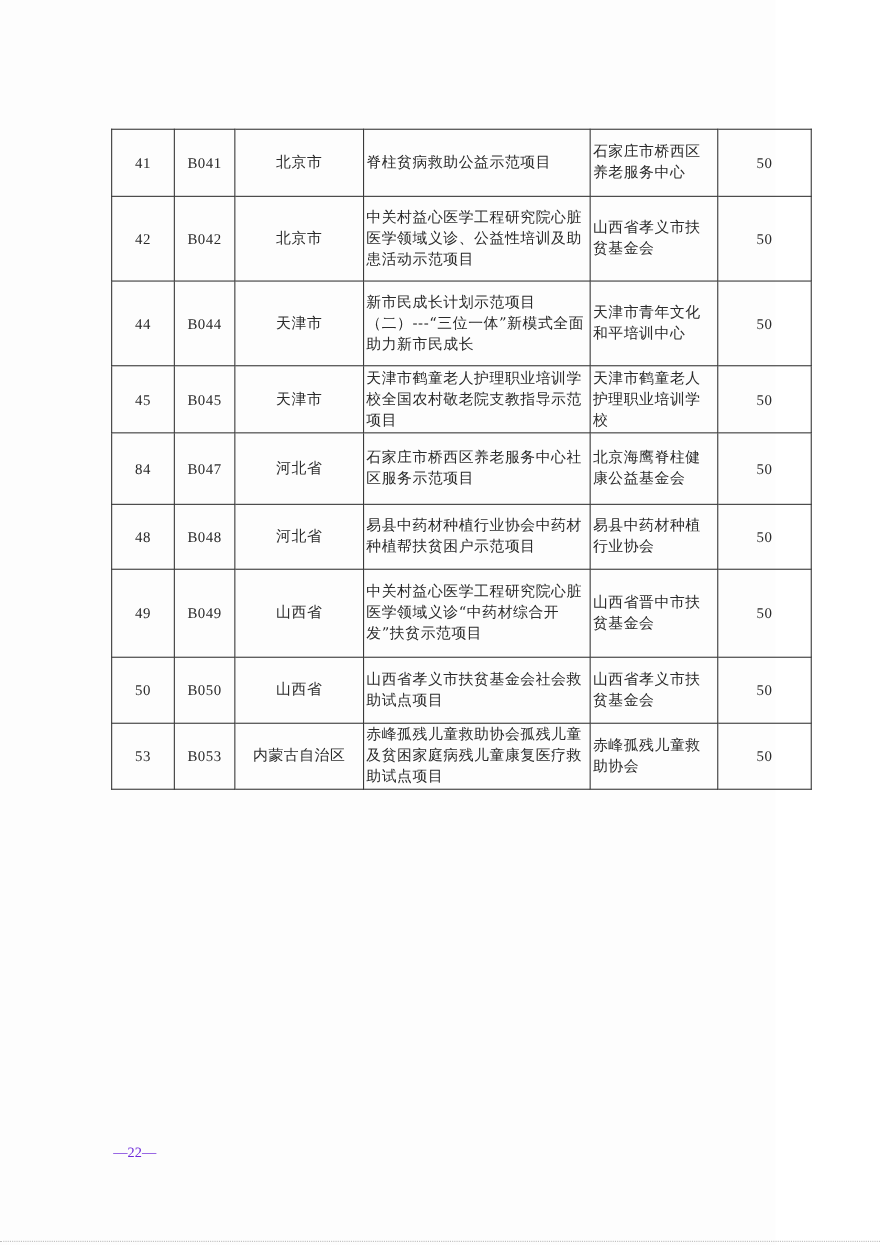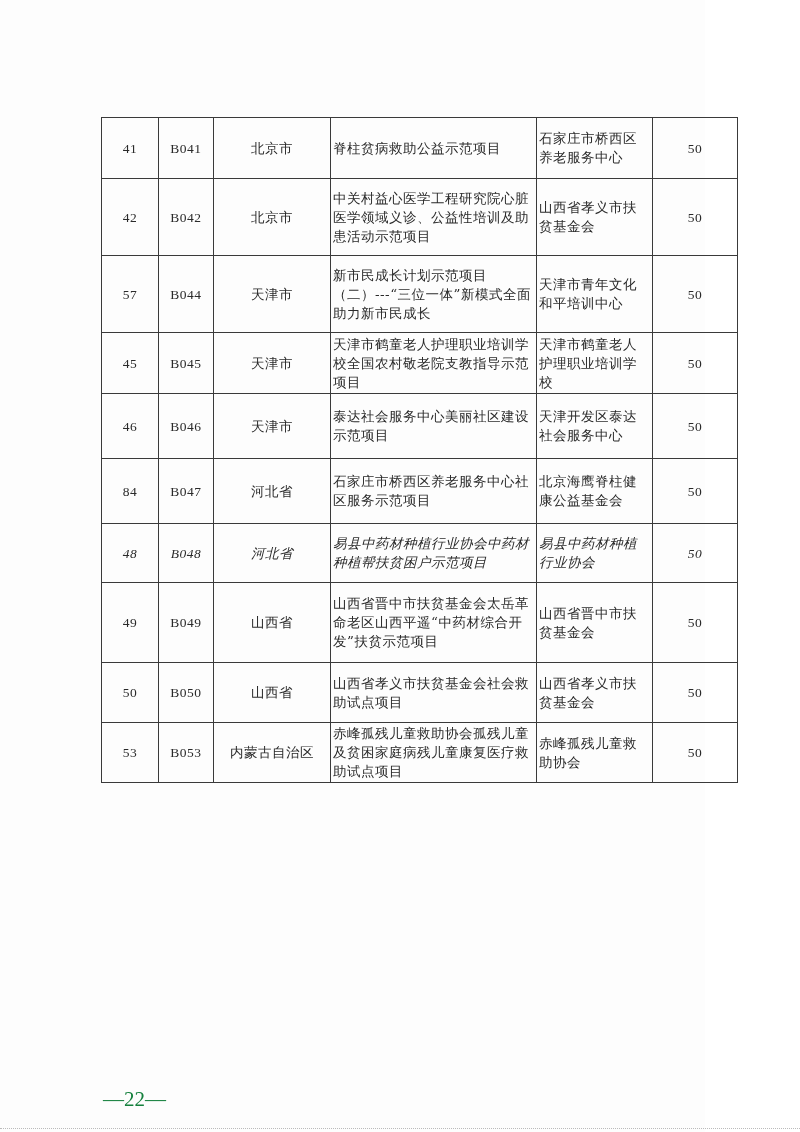--- a/index.html
+++ b/index.html
@@ -20,21 +20,21 @@
     font-size: 13.5px;
     line-height: 19px;
     vertical-align: middle;
     letter-spacing: 0.5px;
   }
   td.c-idx, td.c-code, td.c-amt { text-align: center; font-family: "Liberation Serif", serif; font-size: 13px; }
   td.c-region { text-align: center; padding-left: 3px; }
   td.c-proj, td.c-org { text-align: left; padding-left: 3px; }
   .page-num {
     position: absolute; left: 103px; top: 1040px;
-    font-family: "Liberation Serif", serif; font-size: 21px; color: #15803d; margin-top: 47px;
+    font-family: "Liberation Serif", serif; font-size: 13px; color: #6d28d9;
   }
   .bottom-rule {
     position: absolute; left: 0; top: 1128px; width: 800px; height: 1px;
     border-top: 1px dotted #bbb;
   }
 </style>
 </head>
 <body>
 
 <div class="page">
@@ -58,64 +58,56 @@
         </tr>
         <tr style="height: 77px;">
           <td class="c-idx">42</td>
           <td class="c-code">B042</td>
           <td class="c-region">北京市</td>
           <td class="c-proj">中关村益心医学工程研究院心脏医学领域义诊、公益性培训及助患活动示范项目</td>
           <td class="c-org">山西省孝义市扶贫基金会</td>
           <td class="c-amt">50</td>
         </tr>
         <tr style="height: 77px;">
-          <td class="c-idx">57</td>
+          <td class="c-idx">44</td>
           <td class="c-code">B044</td>
           <td class="c-region">天津市</td>
           <td class="c-proj">新市民成长计划示范项目（二）---“三位一体”新模式全面助力新市民成长</td>
           <td class="c-org">天津市青年文化和平培训中心</td>
           <td class="c-amt">50</td>
         </tr>
         <tr style="height: 61px;">
           <td class="c-idx">45</td>
           <td class="c-code">B045</td>
           <td class="c-region">天津市</td>
           <td class="c-proj">天津市鹤童老人护理职业培训学校全国农村敬老院支教指导示范项目</td>
           <td class="c-org">天津市鹤童老人护理职业培训学校</td>
           <td class="c-amt">50</td>
         </tr>
         <tr style="height: 65px;">
-          <td class="c-idx">46</td>
-          <td class="c-code">B046</td>
-          <td class="c-region">天津市</td>
-          <td class="c-proj">泰达社会服务中心美丽社区建设示范项目</td>
-          <td class="c-org">天津开发区泰达社会服务中心</td>
-          <td class="c-amt">50</td>
-        </tr>
-        <tr style="height: 65px;">
           <td class="c-idx">84</td>
           <td class="c-code">B047</td>
           <td class="c-region">河北省</td>
           <td class="c-proj">石家庄市桥西区养老服务中心社区服务示范项目</td>
           <td class="c-org">北京海鹰脊柱健康公益基金会</td>
           <td class="c-amt">50</td>
         </tr>
-        <tr style="height: 59px; font-style: italic;">
+        <tr style="height: 59px;">
           <td class="c-idx">48</td>
           <td class="c-code">B048</td>
           <td class="c-region">河北省</td>
           <td class="c-proj">易县中药材种植行业协会中药材种植帮扶贫困户示范项目</td>
           <td class="c-org">易县中药材种植行业协会</td>
           <td class="c-amt">50</td>
         </tr>
         <tr style="height: 80px;">
           <td class="c-idx">49</td>
           <td class="c-code">B049</td>
           <td class="c-region">山西省</td>
-          <td class="c-proj">山西省晋中市扶贫基金会太岳革命老区山西平遥“中药材综合开发”扶贫示范项目</td>
+          <td class="c-proj">中关村益心医学工程研究院心脏医学领域义诊“中药材综合开发”扶贫示范项目</td>
           <td class="c-org">山西省晋中市扶贫基金会</td>
           <td class="c-amt">50</td>
         </tr>
         <tr style="height: 60px;">
           <td class="c-idx">50</td>
           <td class="c-code">B050</td>
           <td class="c-region">山西省</td>
           <td class="c-proj">山西省孝义市扶贫基金会社会救助试点项目</td>
           <td class="c-org">山西省孝义市扶贫基金会</td>
           <td class="c-amt">50</td>

